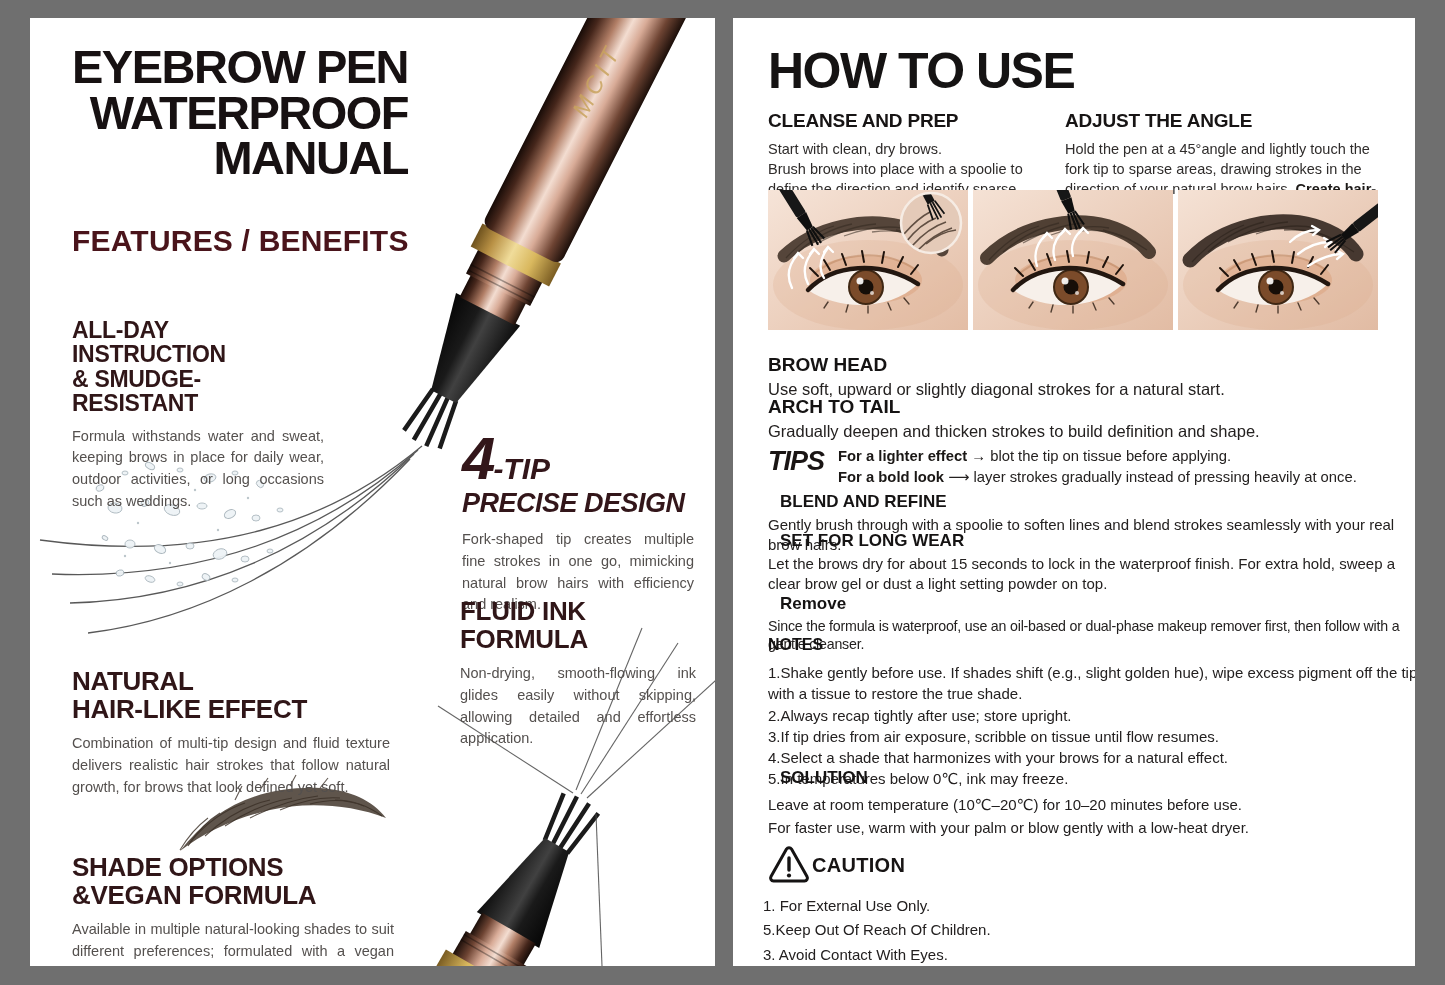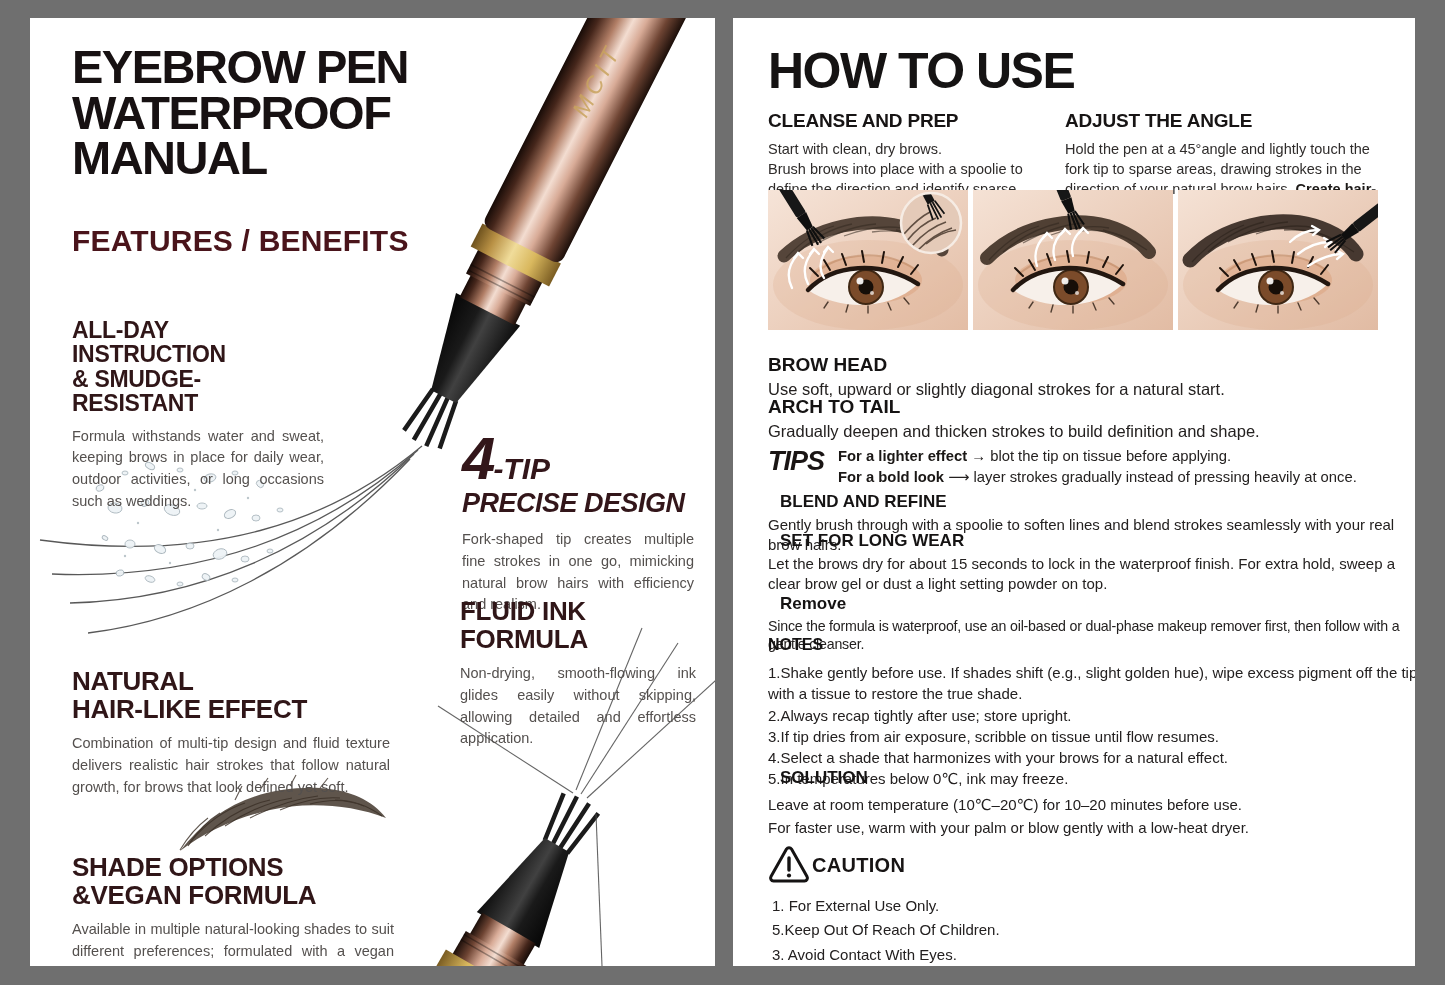--- a/index.html
+++ b/index.html
@@ -9,21 +9,21 @@
     font-family:"Liberation Sans","DejaVu Sans",sans-serif;
     -webkit-font-smoothing:antialiased;
   }
   .page{position:absolute;top:18px;height:948px;background:#ffffff;overflow:hidden;}
   .page.left{left:30px;width:685px;}
   .page.right{left:733px;width:682px;}
   .abs{position:absolute;}
   
   .lp-art{position:absolute;left:0;top:0;width:685px;height:948px;}
   .lp-title{left:42px;top:26px;font-size:47px;line-height:.97;font-weight:800;
-    letter-spacing:-1.5px;color:#171112;}
+    letter-spacing:-1.5px;color:#171112;text-align:right;}
   .lp-sub{left:42px;top:206px;font-size:30px;font-weight:800;color:#4a141b;letter-spacing:.2px;}
   .sec{position:absolute;}
   .sec-h{font-size:23px;font-weight:800;color:#301618;line-height:1.06;letter-spacing:-.3px;}
   .sec-h.md{font-size:26px;}
   .sec-b{font-size:14.5px;color:#54504e;line-height:1.5;text-align:justify;margin:10px 0 0 0;}
   .fourtip-h{font-style:italic;font-weight:800;color:#33161a;line-height:.9;}
   .big4{font-size:60px;letter-spacing:-2px;}
   .tipword{font-size:30px;}
   .fourtip-h2{font-style:italic;font-weight:800;color:#33161a;font-size:27px;margin-top:2px;letter-spacing:-.5px;}
   
@@ -486,19 +486,19 @@
 
   <div class="abs caution-head" style="left:35px;top:828px">
     <svg width="42" height="38" viewBox="0 0 42 38">
       <path d="M18.5 4 a3 3 0 0 1 5 0 L39 31.5 a3 3 0 0 1 -2.5 4.5 L5.5 36 a3 3 0 0 1 -2.5 -4.5 Z" fill="none" stroke="#151313" stroke-width="3" stroke-linejoin="round" transform="translate(0,-1)"></path>
       <line x1="21" y1="12" x2="21" y2="24" stroke="#151313" stroke-width="3.4" stroke-linecap="round"></line>
       <circle cx="21" cy="29.5" r="2.1" fill="#151313"></circle>
     </svg>
     <span class="caution-label">CAUTION</span>
   </div>
 
-  <div class="abs" style="left:39px;top:876px;width:650px">
+  <div class="abs" style="left:30px;top:876px;width:650px">
     <div class="caution-item">1. For External Use Only.</div>
     <div class="caution-item">5.Keep Out Of Reach Of Children.</div>
     <div class="caution-item">3. Avoid Contact With Eyes.</div>
 
   </div>
 </div>
 
 </body></html>

